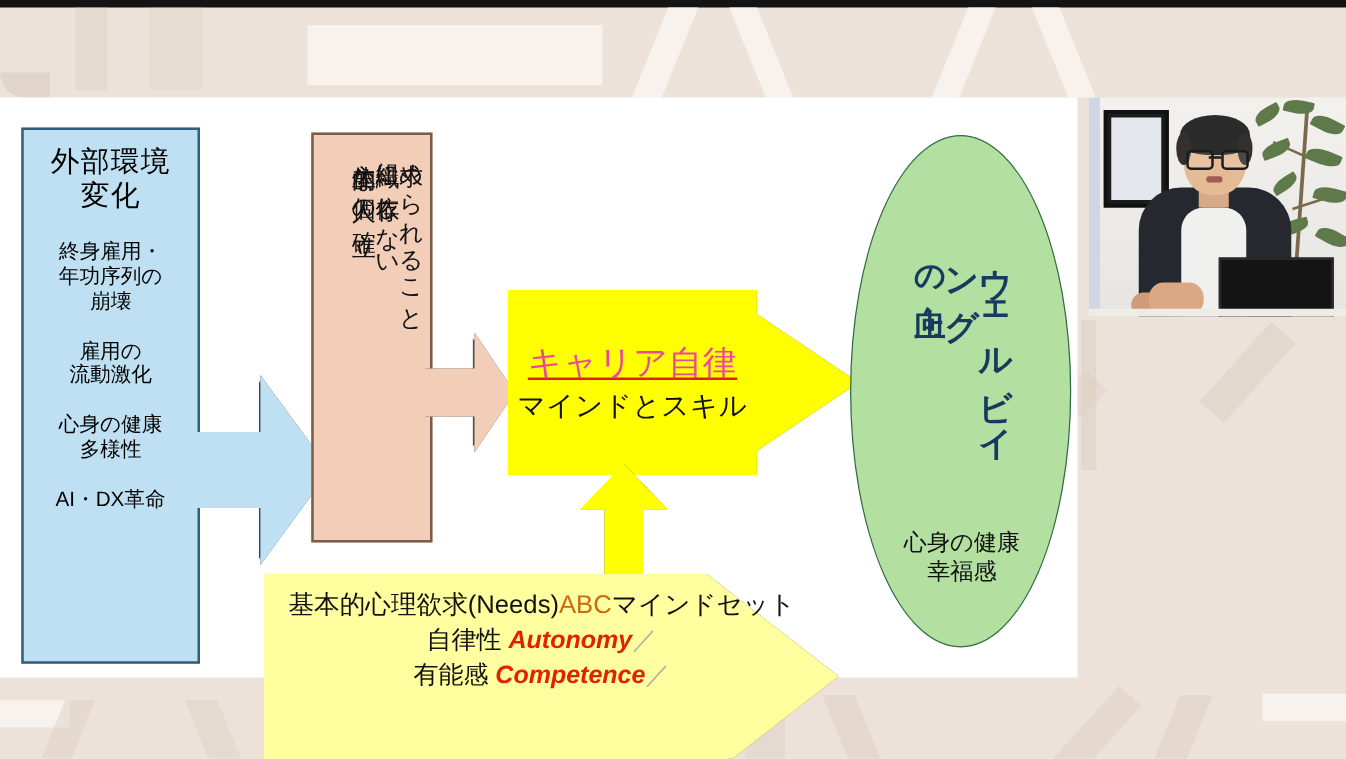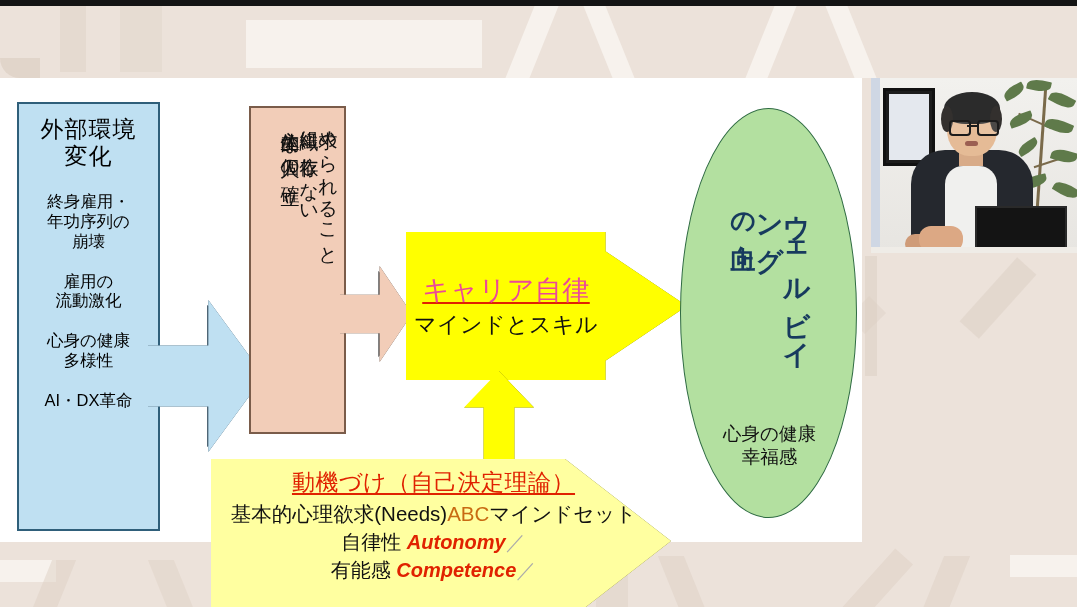--- a/index.html
+++ b/index.html
@@ -266,21 +266,20 @@
       <div class="ya-l1">キャリア自律</div>
       <div class="ya-l2">マインドとスキル</div>
     </div>
 
     <div class="y-up-o"></div>
     <div class="y-up"></div>
 
     <div class="y-bot-o"></div>
     <div class="y-bot"></div>
     <div class="y-bot-txt">
-      <div class="yb-title">動機づけ（自己決定理論）</div>
       <div class="yb-l2">
         <span>基本的心理欲求(Needs)</span><span class="orange">ABC</span><span>マインドセット</span>
       </div>
       <div class="yb-row">
         <span>自律性</span>
         <span class="ital">Autonomy</span><span class="slash">／</span>
       </div>
       <div class="yb-row">
         <span>有能感</span>
         <span class="ital">Competence</span><span class="slash">／</span>

